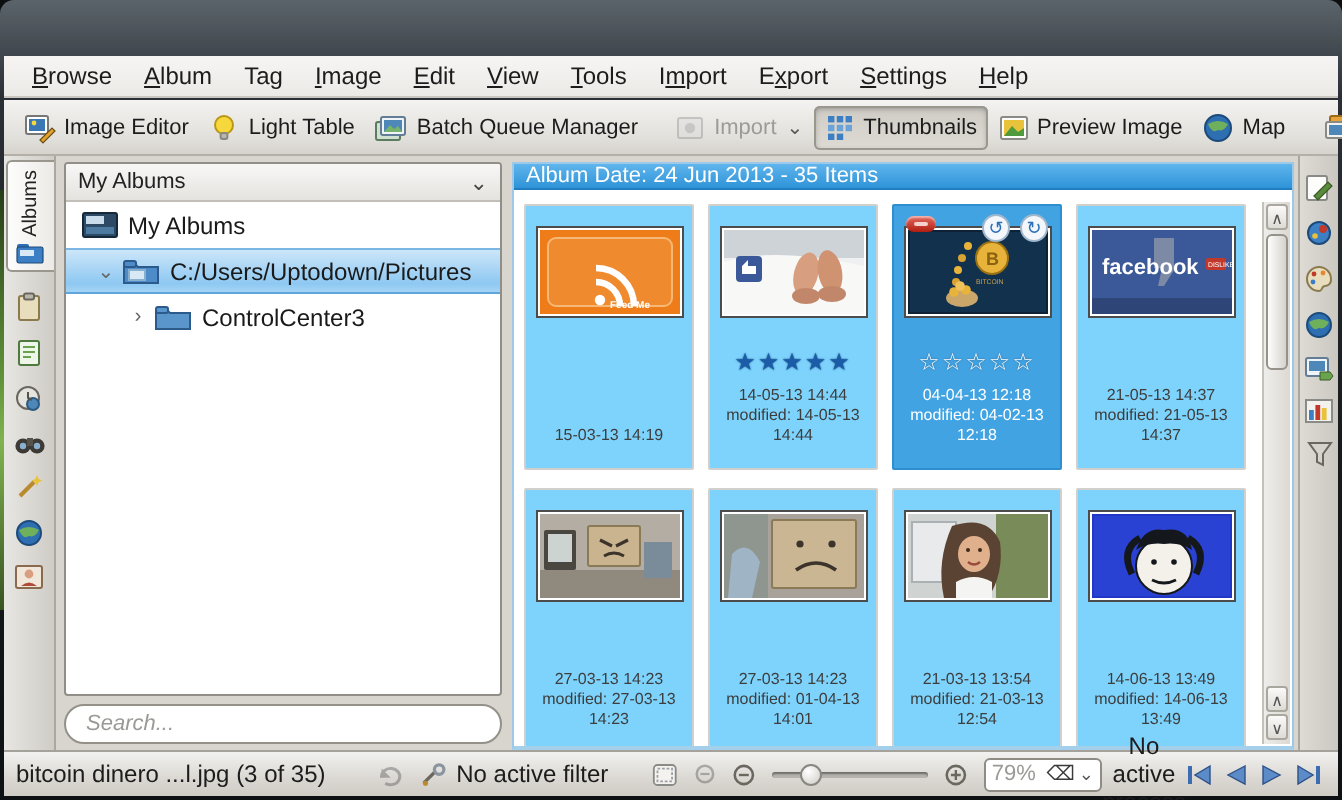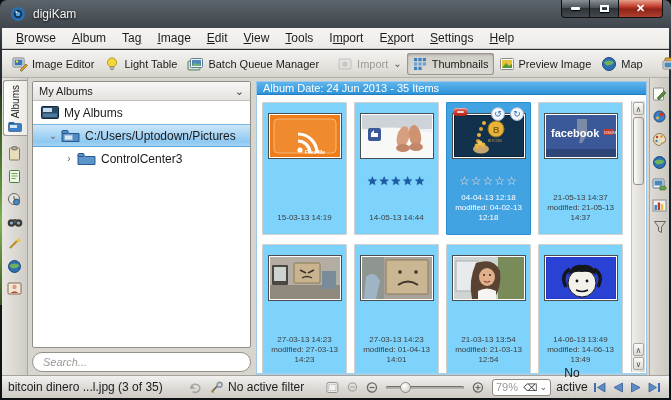--- a/index.html
+++ b/index.html
@@ -118,40 +118,20 @@
   .zdd { color:#555; font-size:9px; }
   .proc { flex:1; text-align:center; }
   .nav { display:flex; gap:6px; margin-right:2px; }
   .nav svg { display:block; }
 </style>
 </head>
 <body>
 
 <div class="window">
 
-  <div class="titlebar">
-    <svg class="app-icon" viewBox="0 0 16 16">
-      <circle cx="8" cy="8" r="7" fill="#2b6fb0"></circle>
-        <circle cx="8" cy="8" r="4.2" fill="#103251"></circle>
-      <circle cx="8" cy="8" r="2.3" fill="#5aa7e0"></circle>
-        <circle cx="6.3" cy="6" r="1" fill="#cfe6f7"></circle>
-    </svg>
-    <span class="title-text">digiKam</span>
-    <div class="capbtns">
-      <div class="capbtn min">
-          <span class="minbar"></span>
-        </div>
-      <div class="capbtn max">
-          <span class="maxbox"></span>
-        </div>
-      <div class="capbtn close">
-          <span>✕</span>
-        </div>
-    </div>
-  </div>
 
   <div class="menubar">
     <span class="mi"><u>B</u>rowse</span>
     <span class="mi"><u>A</u>lbum</span>
     <span class="mi">Ta<u>g</u></span>
     <span class="mi"><u>I</u>mage</span>
     <span class="mi"><u>E</u>dit</span>
     <span class="mi"><u>V</u>iew</span>
     <span class="mi"><u>T</u>ools</span>
     <span class="mi">I<u>m</u>port</span>
@@ -350,20 +330,21 @@
               <path d="M9 22 v-4 l3-3 v3 h4 v4 Z" fill="#fff"></path>
               <ellipse cx="41" cy="22" rx="6" ry="11" fill="#d79f7f" transform="rotate(14 41 22)"></ellipse>
               <ellipse cx="53" cy="21" rx="6" ry="11" fill="#cf9372" transform="rotate(-10 53 21)"></ellipse>
               <ellipse cx="41" cy="33" rx="7" ry="4" fill="#c2876a"></ellipse>
                 <ellipse cx="54" cy="32" rx="7" ry="4" fill="#c2876a"></ellipse>
             </svg>
           </div>
           <div class="stars filled">★★★★★</div>
           <div class="caps">
             <div>14-05-13 14:44</div>
+              <div>modified: 14-05-13 14:44</div>
           </div>
         </div>
 
         <div class="tile sel">
           <span class="ov-pick"></span>
           <span class="ov-rot ov-rl">↺</span>
           <span class="ov-rot ov-rr">↻</span>
           <div class="thumbw">
             <svg width="70" height="42" viewBox="0 0 70 42">
               <rect width="70" height="42" fill="#0e2236"></rect>

